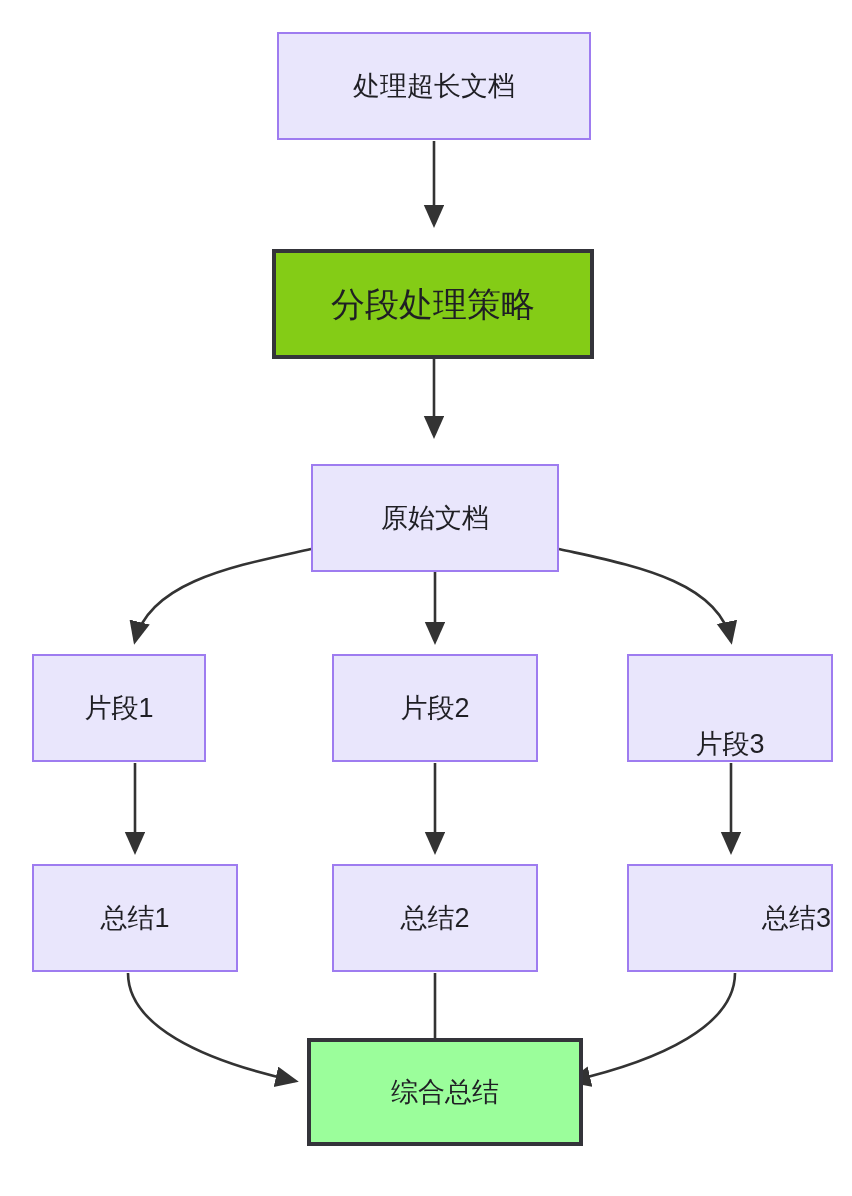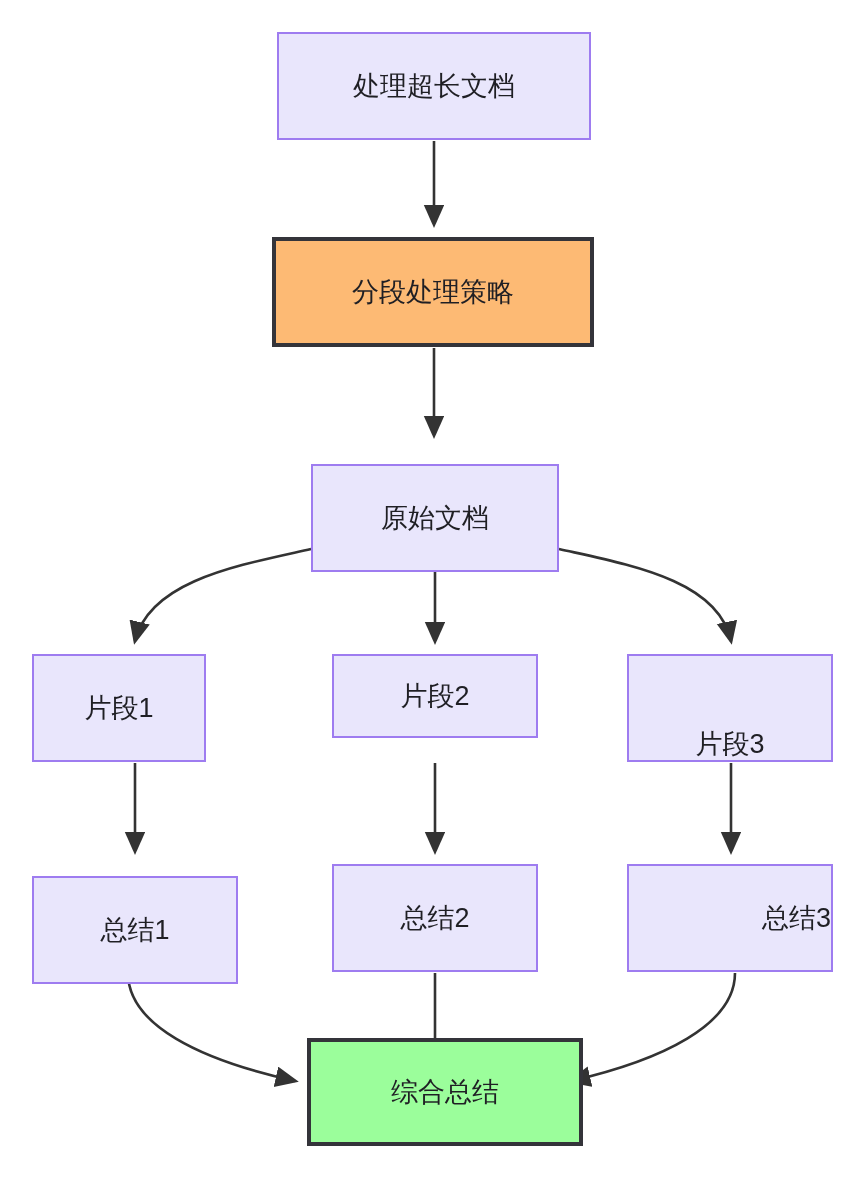--- a/index.html
+++ b/index.html
@@ -38,37 +38,38 @@
     color: #1f1f24;
     line-height: 1.2;
     white-space: nowrap;
   }
   .node-standard {
     background: #e9e6fc;
     border: 2px solid #9e7cf0;
     font-size: 27px;
   }
   .node-emphasis {
-    background: #fdba74;
+    background: #84cc16;
     border: 4px solid #34343a;
-    font-size: 27px;
+    font-size: 34px;
+    margin-top: 12px;
   }
   .node-result {
     background: #9bfe9b;
     border: 4px solid #34343a;
     font-size: 27px;
   }
   
   #node-root        { left: 277px; top: 32px;   width: 314px; height: 108px; }
   #node-strategy    { left: 272px; top: 237px;  width: 322px; height: 110px; }
   #node-source      { left: 311px; top: 464px;  width: 248px; height: 108px; }
   #node-fragment-1  { left: 32px;  top: 654px;  width: 174px; height: 108px; }
-  #node-fragment-2  { left: 332px; top: 654px;  width: 206px; height: 84px; }
+  #node-fragment-2  { left: 332px; top: 654px;  width: 206px; height: 108px; }
   #node-fragment-3  { left: 627px; top: 654px;  width: 206px; height: 108px; align-items: flex-end; }
-  #node-summary-1   { left: 32px;  top: 864px;  width: 206px; height: 108px; margin-top: 12px; }
+  #node-summary-1   { left: 32px;  top: 864px;  width: 206px; height: 108px; }
   #node-summary-2   { left: 332px; top: 864px;  width: 206px; height: 108px; text-align: right; }
   #node-summary-3   { left: 627px; top: 864px;  width: 206px; height: 108px; justify-content: flex-end; }
   #node-final       { left: 307px; top: 1038px; width: 276px; height: 108px; }
 </style>
 </head>
 <body>
 
 <div id="diagram-canvas">
 
   <svg class="edge-layer" viewBox="0 0 852 1196" width="852" height="1196" xmlns="http://www.w3.org/2000/svg">

